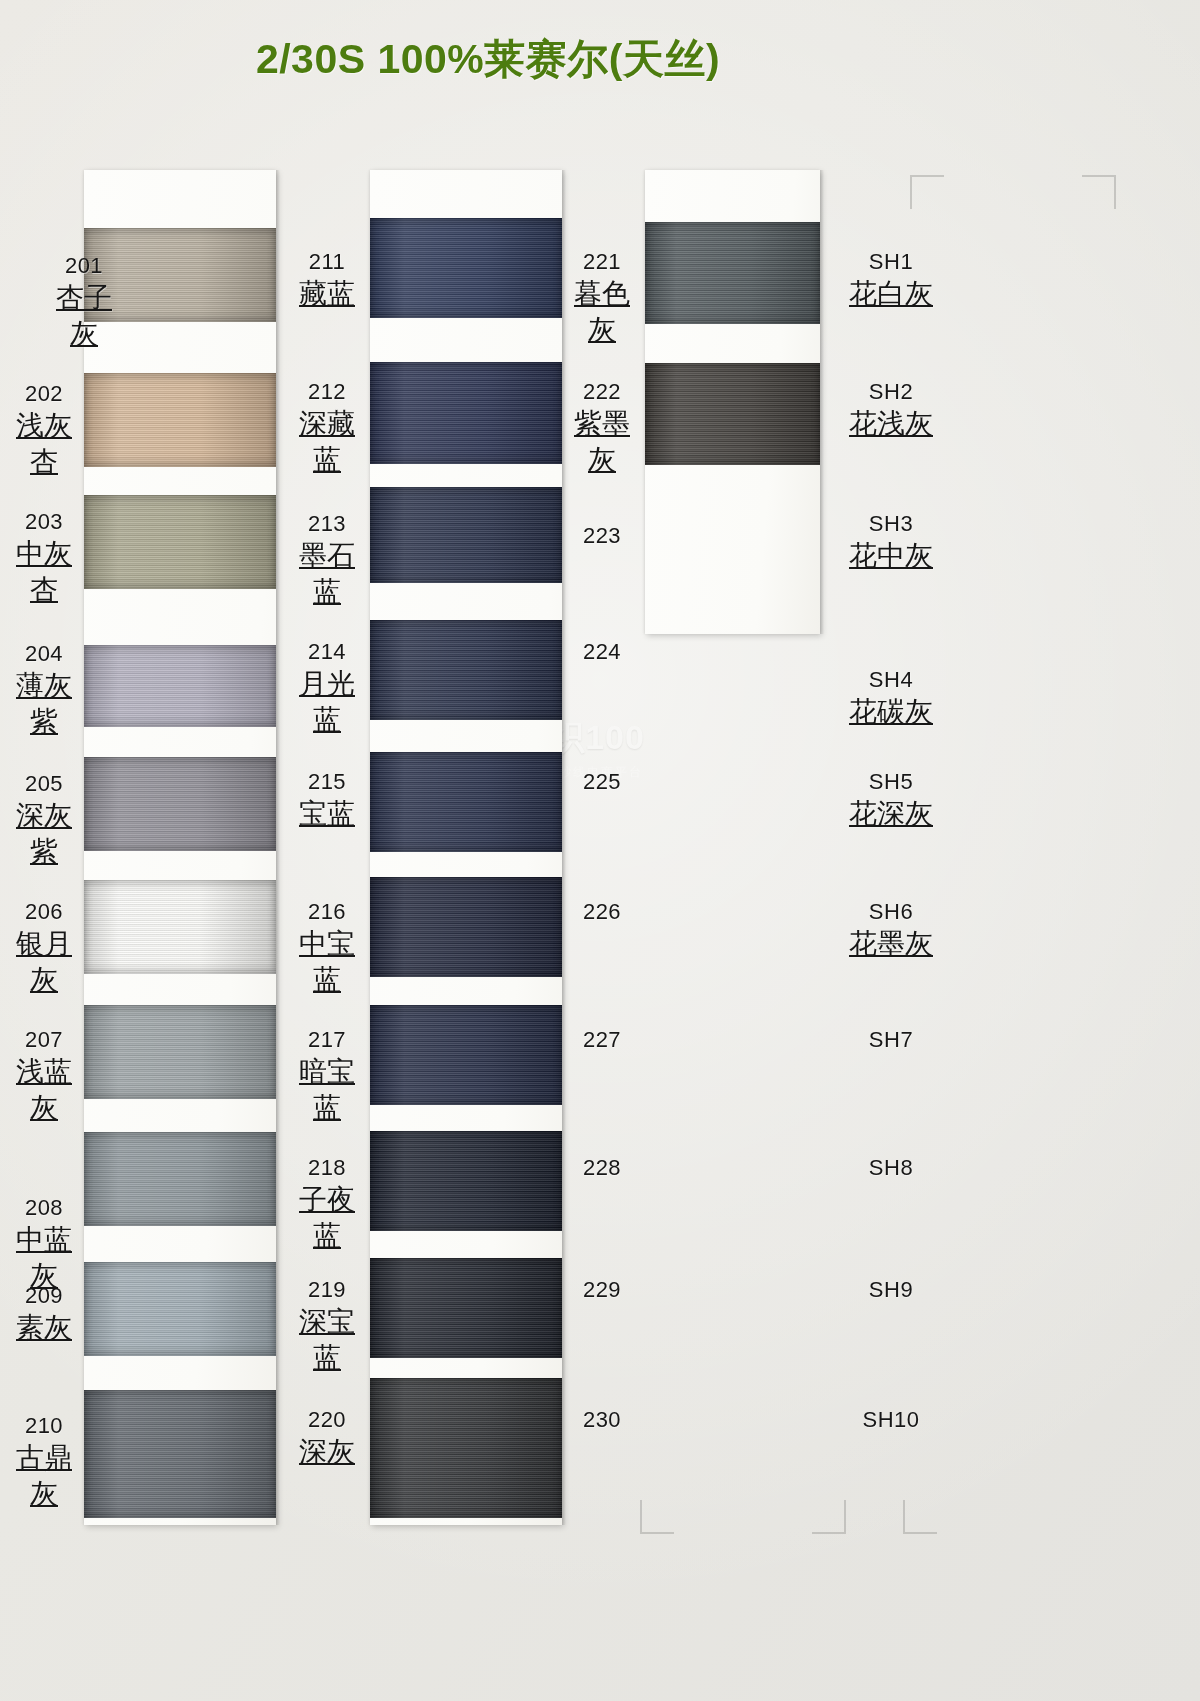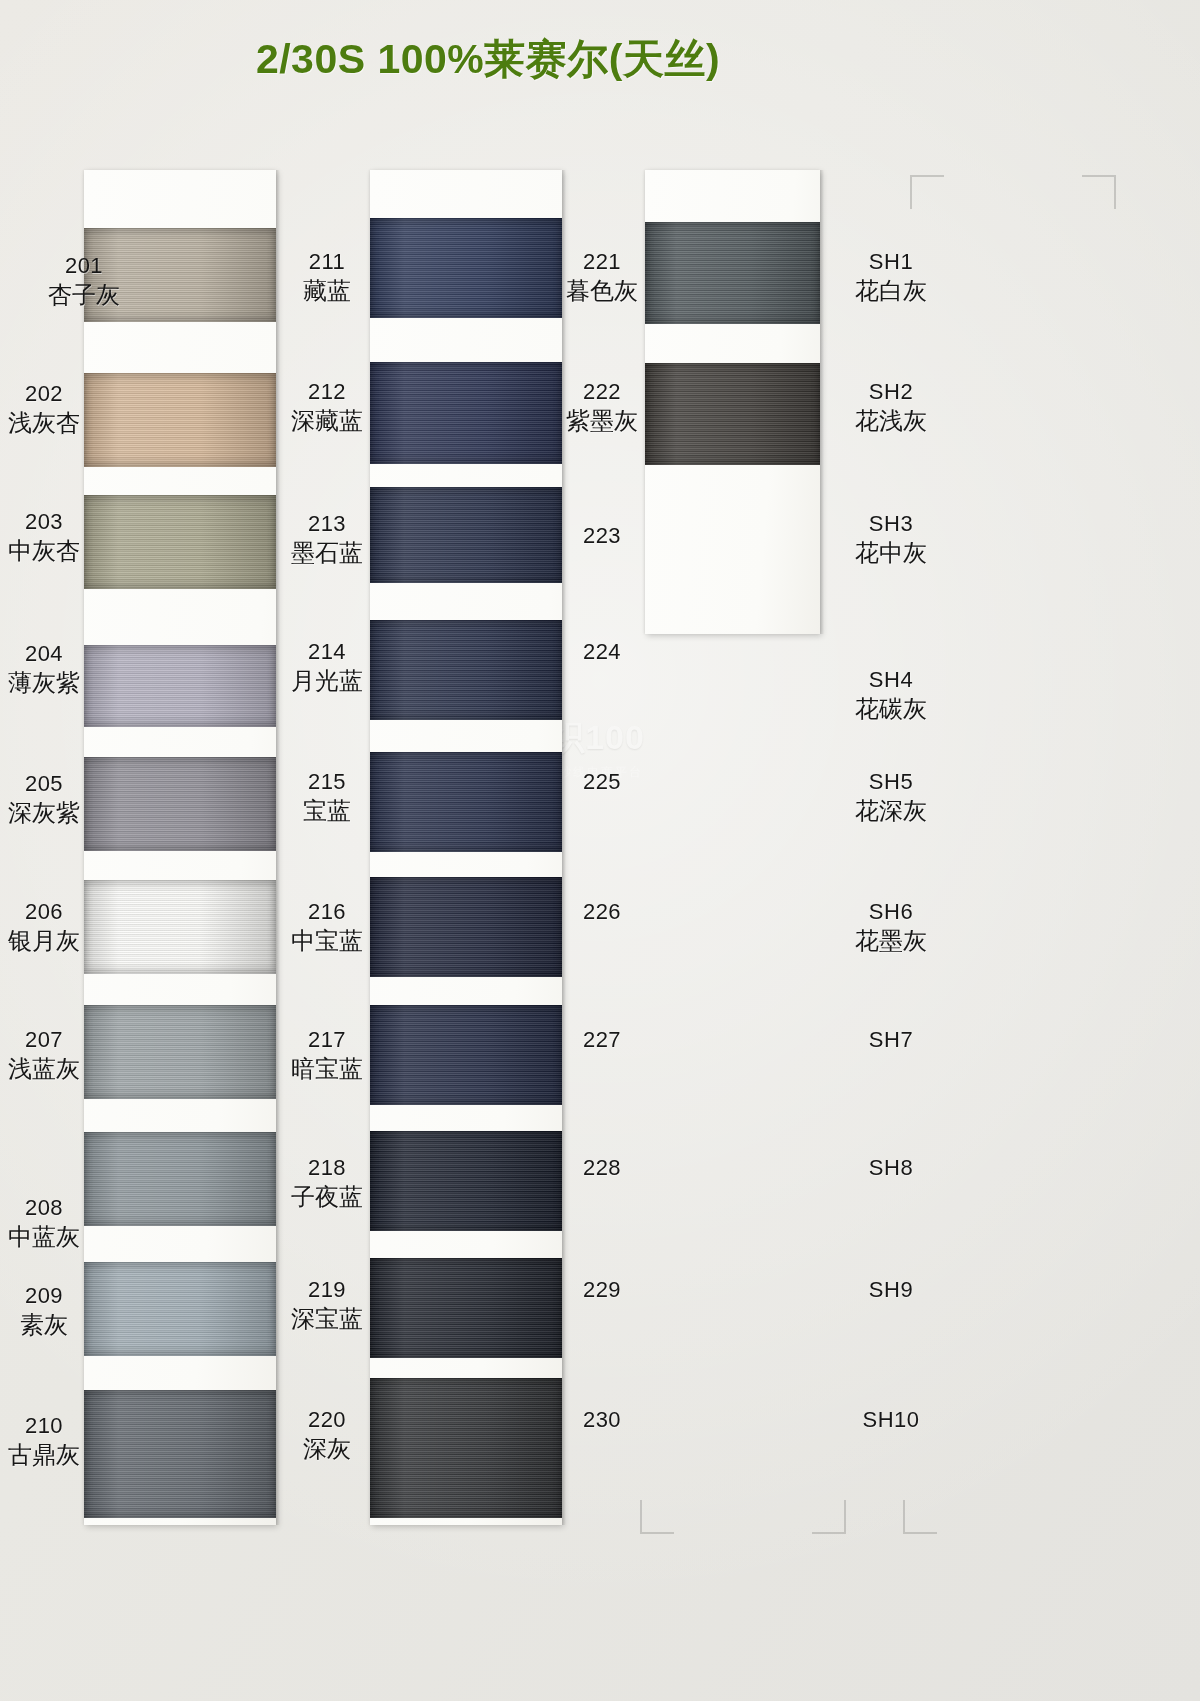--- a/index.html
+++ b/index.html
@@ -47,21 +47,21 @@
     background:linear-gradient(90deg, rgba(0,0,0,.13) 0%, rgba(255,255,255,.11) 18%, rgba(255,255,255,.05) 60%, rgba(0,0,0,.16) 100%);
   }
 
   
   .label{
     position:absolute;text-align:center;
     color:#171717;line-height:1.28;
     text-shadow:0.5px 0.5px 0 rgba(255,255,255,.5);
   }
   .label .code{font-size:22px;letter-spacing:0.5px;}
-  .label .name{font-size:24px;}
+  .label .name{font-size:28px;text-decoration:underline;}
 
   
   .reg{position:absolute;width:34px;height:34px;opacity:.45;}
   .reg i{position:absolute;background:#9a9a96;display:block;}
   .reg .h{height:2px;width:34px;}
   .reg .v{width:2px;height:34px;}
   .reg.tl .h{top:0;left:0}    .reg.tl .v{top:0;left:0}
   .reg.tr .h{top:0;right:0}   .reg.tr .v{top:0;right:0}
   .reg.bl .h{bottom:0;left:0} .reg.bl .v{bottom:0;left:0}
   .reg.br .h{bottom:0;right:0}.reg.br .v{bottom:0;right:0}

